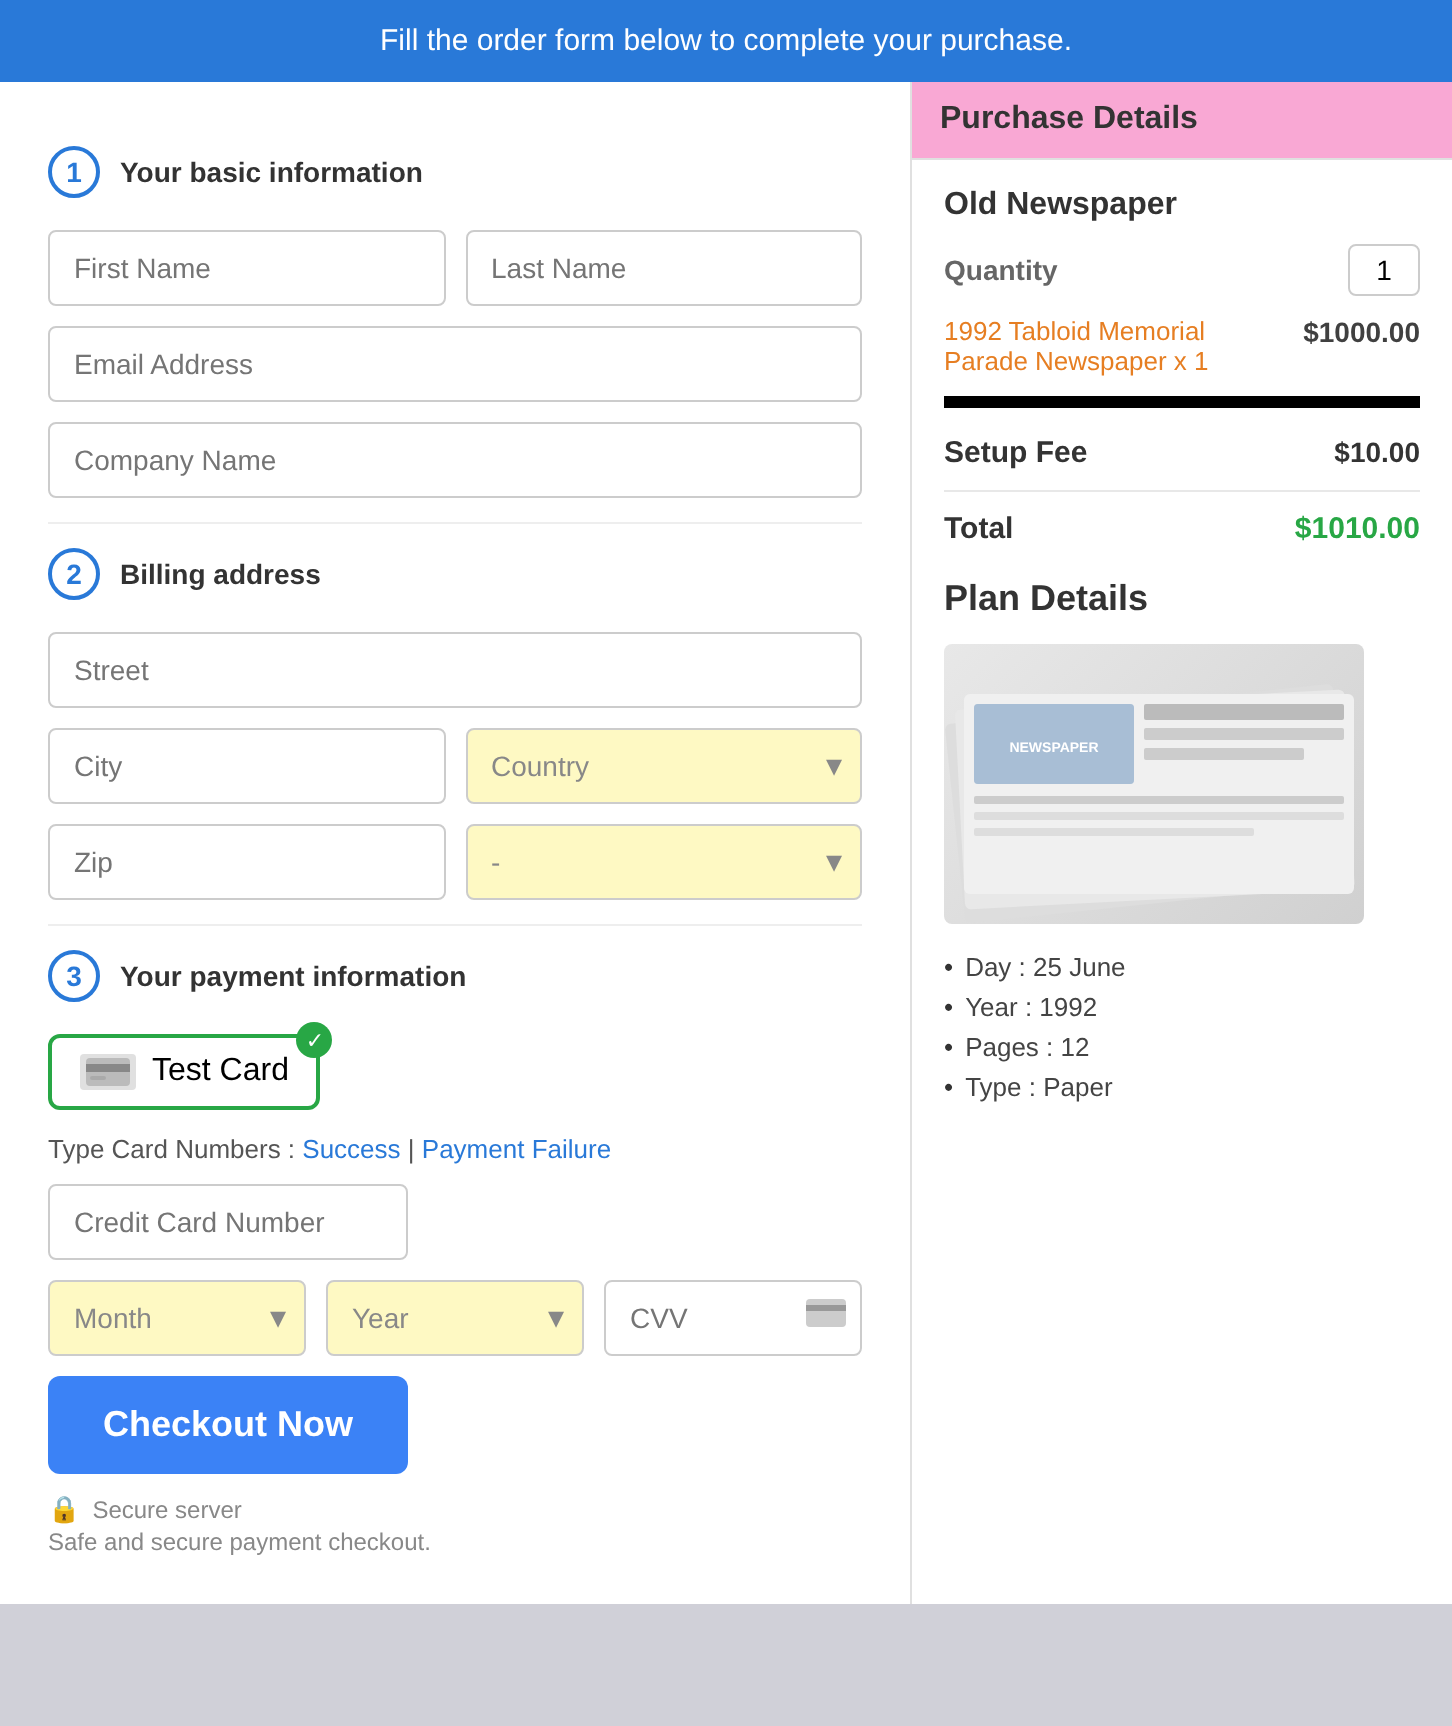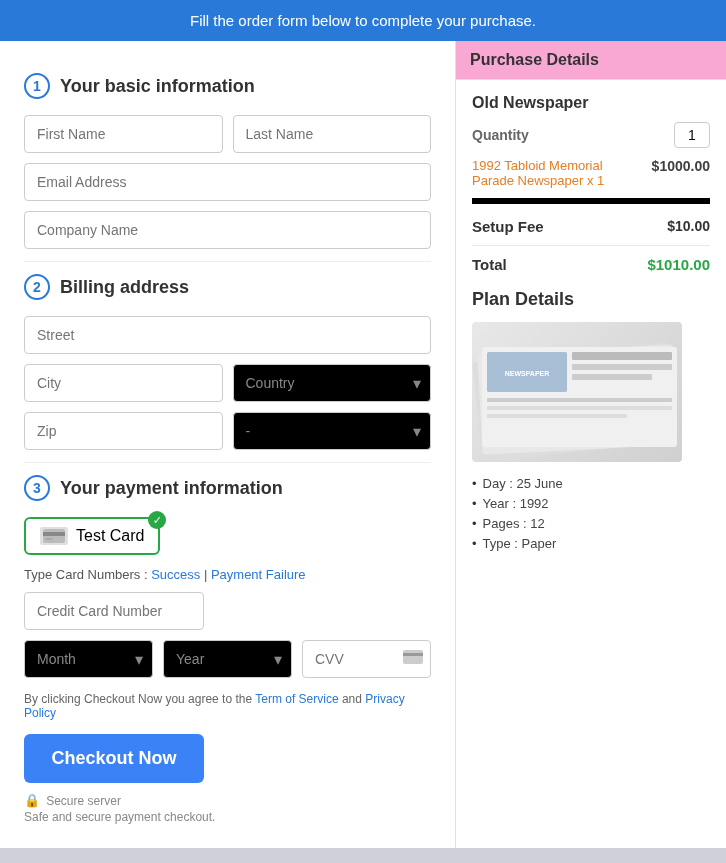--- a/index.html
+++ b/index.html
@@ -53,21 +53,21 @@
       border: 2px solid #2979d8;
       color: #2979d8;
       display: flex;
       align-items: center;
       justify-content: center;
       font-weight: bold;
       font-size: 14px;
       flex-shrink: 0;
     }
     .section-title {
-      font-size: 18px;
+      font-size: 14px;
       font-weight: bold;
       color: #333;
     }
     .form-row {
       display: flex;
       gap: 10px;
       margin-bottom: 10px;
     }
     .form-group {
       display: flex;
@@ -88,21 +88,21 @@
       flex: 1;
     }
     .select-wrapper select {
       appearance: none;
       border: 1px solid #ccc;
       border-radius: 4px;
       padding: 10px 12px;
       font-size: 14px;
       color: #888;
       width: 100%;
-      background: #000000;
+      background: #fef9c3;
       outline: none;
     }
     .select-wrapper::after {
       content: '▾';
       position: absolute;
       right: 10px;
       top: 50%;
       transform: translateY(-50%);
       color: #888;
       pointer-events: none;
@@ -451,23 +451,20 @@
           <input type="text" placeholder="CVV" style="">
           <span class="cvv-icon">
             <svg width="20" height="14" viewBox="0 0 20 14" fill="none">
               <rect width="20" height="14" rx="2" fill="#ccc"></rect>
               <rect y="3" width="20" height="3" fill="#999"></rect>
             </svg>
           </span>
         </div>
       </div>
 
-      <div class="terms-text">
-        <span>By clicking Checkout Now you agree to the </span><a href="#">Term of Service</a><span> and </span><a href="#">Privacy Policy</a>
-      </div>
 
       <button class="checkout-btn">Checkout Now</button>
 
       <div class="secure-server">
         <span class="lock-icon">🔒</span>
         <span>Secure server</span>
       </div>
       <div class="secure-text-small">Safe and secure payment checkout.</div>
 
     </div>

